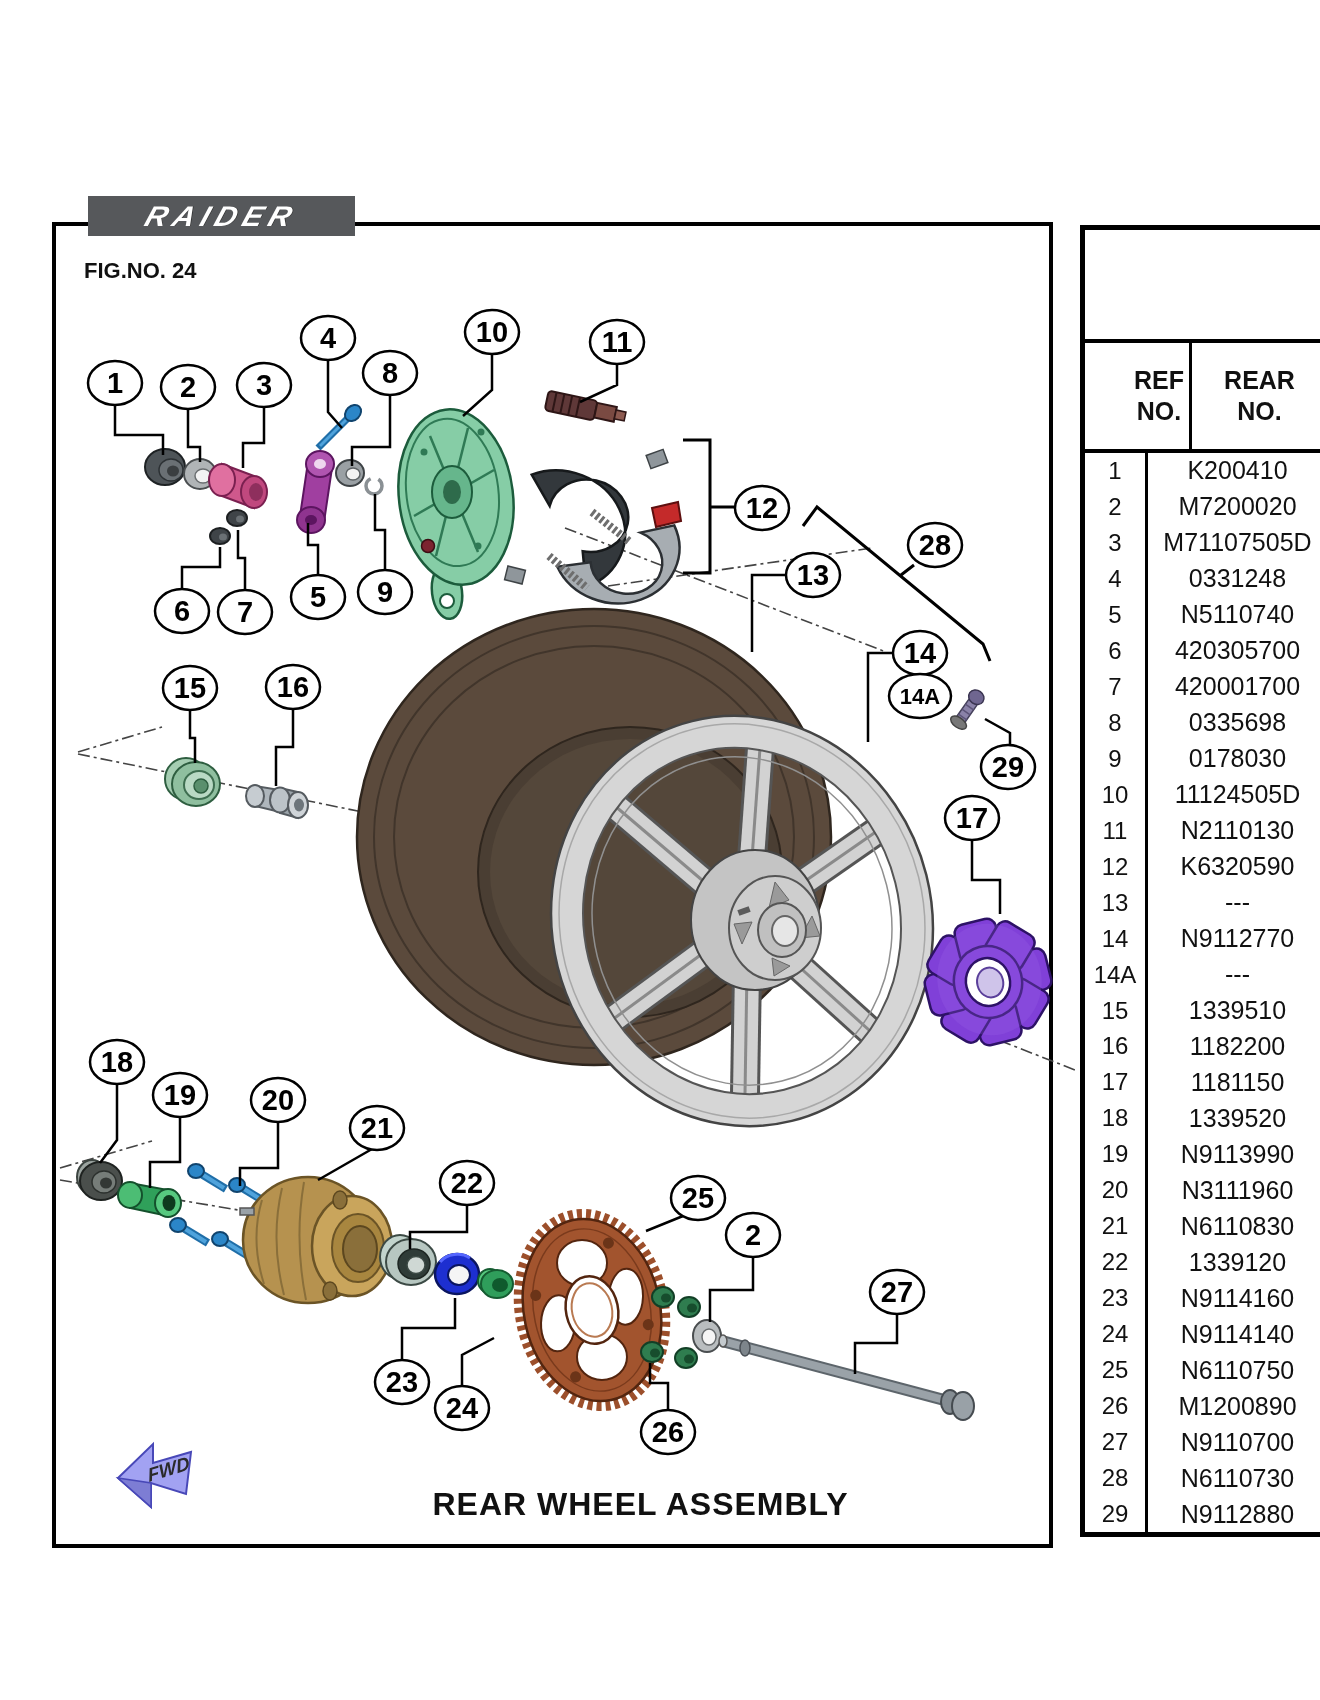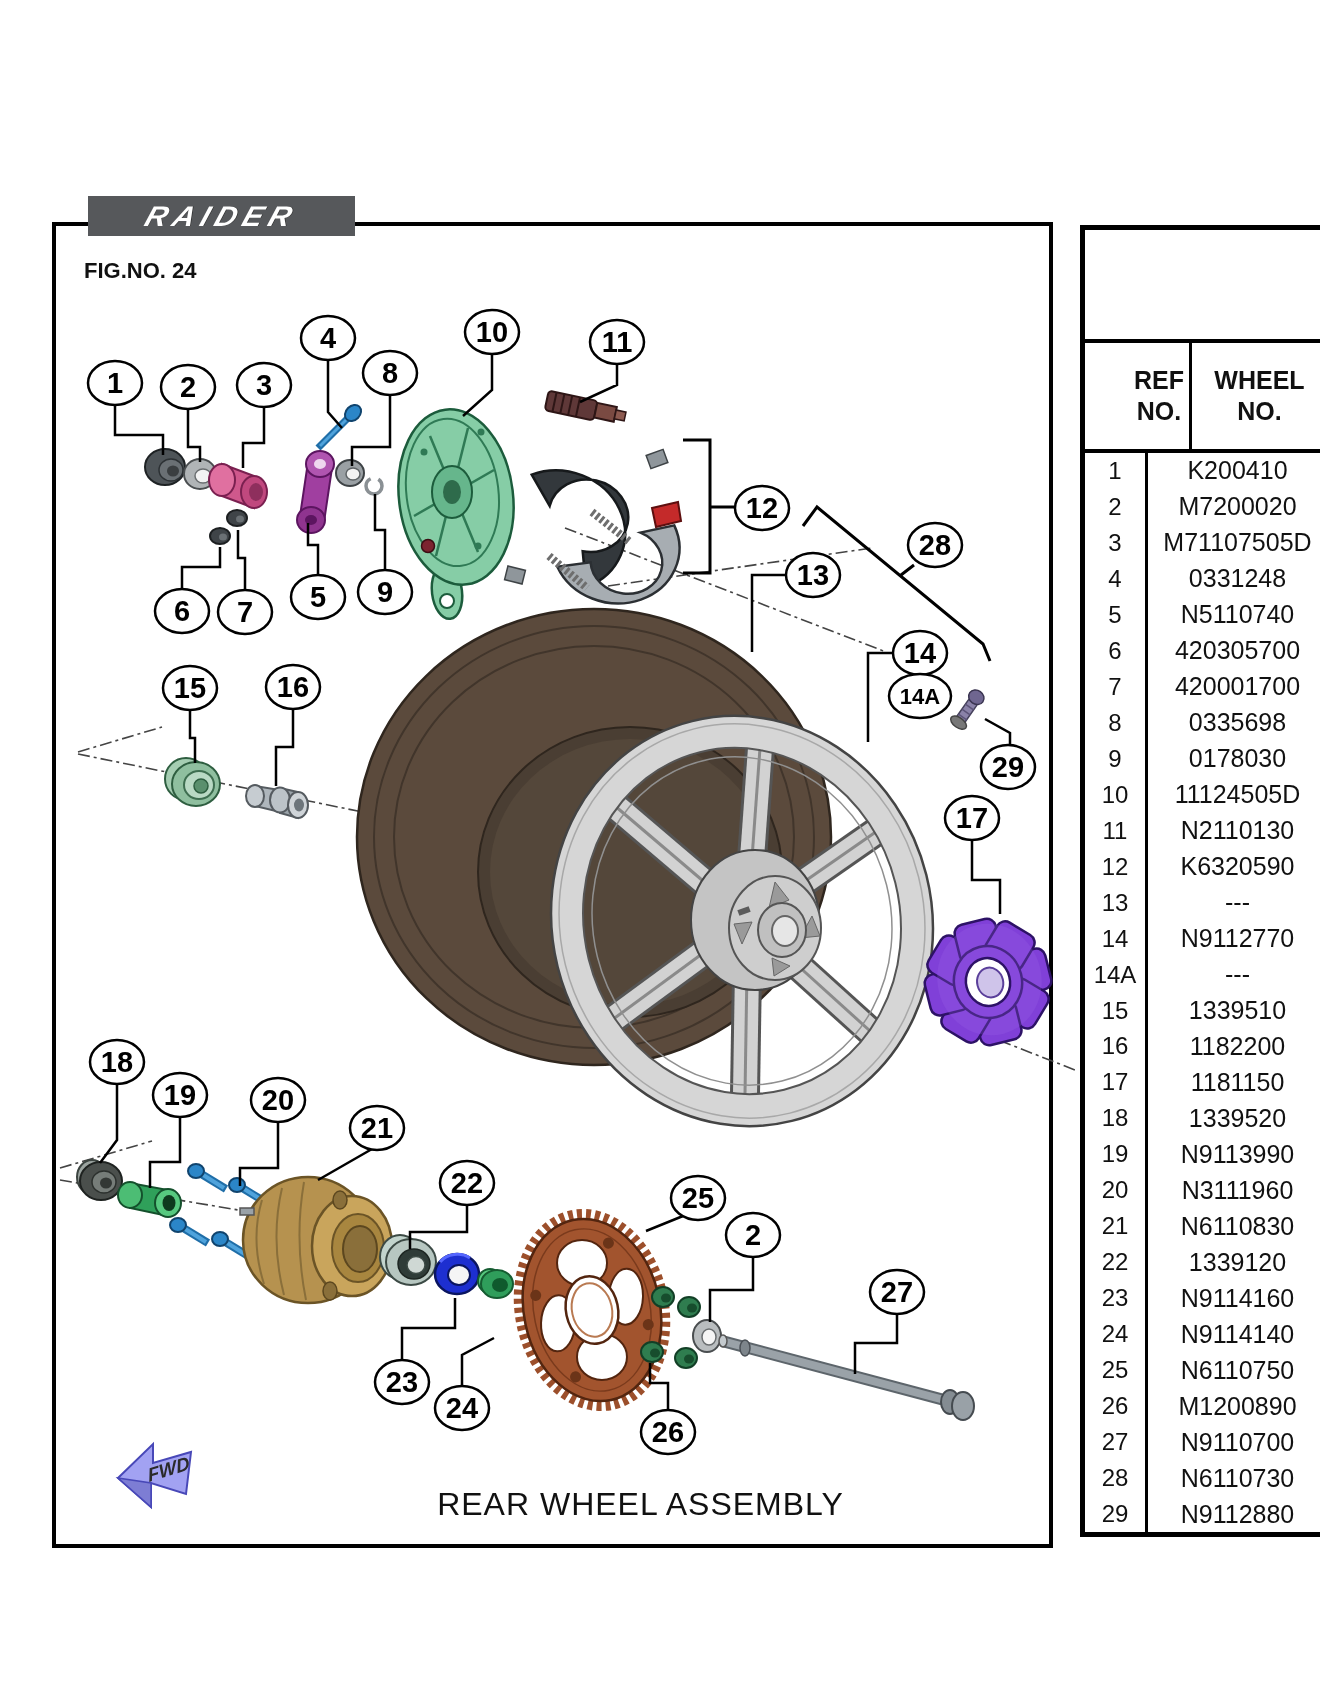--- a/index.html
+++ b/index.html
@@ -7,21 +7,21 @@
         font-family:"Liberation Sans",sans-serif;color:#111;}
   
   .diagram-box{position:absolute;left:52px;top:222px;width:1001px;height:1326px;
                border:4px solid #000;box-sizing:border-box;background:#fff;z-index:1;}
   .logo-box{position:absolute;left:88px;top:196px;width:267px;height:40px;background:#56585b;
             z-index:3;display:flex;align-items:center;justify-content:center;overflow:hidden;}
   .logo-text{color:#fff;font-weight:bold;font-style:italic;font-size:30px;letter-spacing:6px;
              transform:skewX(-18deg) scaleY(0.95);text-shadow:1px 1px 0 #2e2e2e;}
   .fig-label{position:absolute;left:64px;top:258px;font-size:22px;font-weight:bold;z-index:3;margin-left:20px;}
   .assembly-title{position:absolute;left:52px;top:1486px;width:1177px;text-align:center;
-                  font-size:32px;font-weight:normal;letter-spacing:1px;z-index:3;}
+                  font-size:32px;font-weight:bold;letter-spacing:1px;z-index:3;}
   
   .parts-table{position:absolute;left:1080px;top:225px;width:252px;height:1312px;
                border:5px solid #000;box-sizing:border-box;display:flex;flex-direction:column;
                background:#fff;z-index:2;}
   .pt-blank{height:109px;border-bottom:4px solid #000;flex:none;}
   .pt-head{height:106px;border-bottom:4px solid #000;flex:none;display:flex;}
   .pt-head .hc1{width:60px;border-right:3px solid #000;display:flex;flex-direction:column;
                 align-items:center;justify-content:center;font-weight:bold;font-size:25px;line-height:1.25;margin-left:44px;}
   .pt-head .hc2{flex:1;display:flex;flex-direction:column;align-items:center;justify-content:center;
                 font-weight:bold;font-size:25px;line-height:1.25;}
@@ -49,21 +49,21 @@
   <div class="assembly-title">REAR WHEEL ASSEMBLY</div>
 
   <div class="parts-table">
     <div class="pt-blank"></div>
     <div class="pt-head">
       <div class="hc1">
         <span>REF</span>
         <span>NO.</span>
       </div>
       <div class="hc2">
-        <span>WHEEL</span>
+        <span>REAR</span>
         <span>NO.</span>
       </div>
     </div>
     <div class="pt-rows" id="pt-rows">
         <div class="pt-row">
           <div class="c1">1</div>
           <div class="c2">K200410</div>
         </div>
         <div class="pt-row">
           <div class="c1">2</div>

